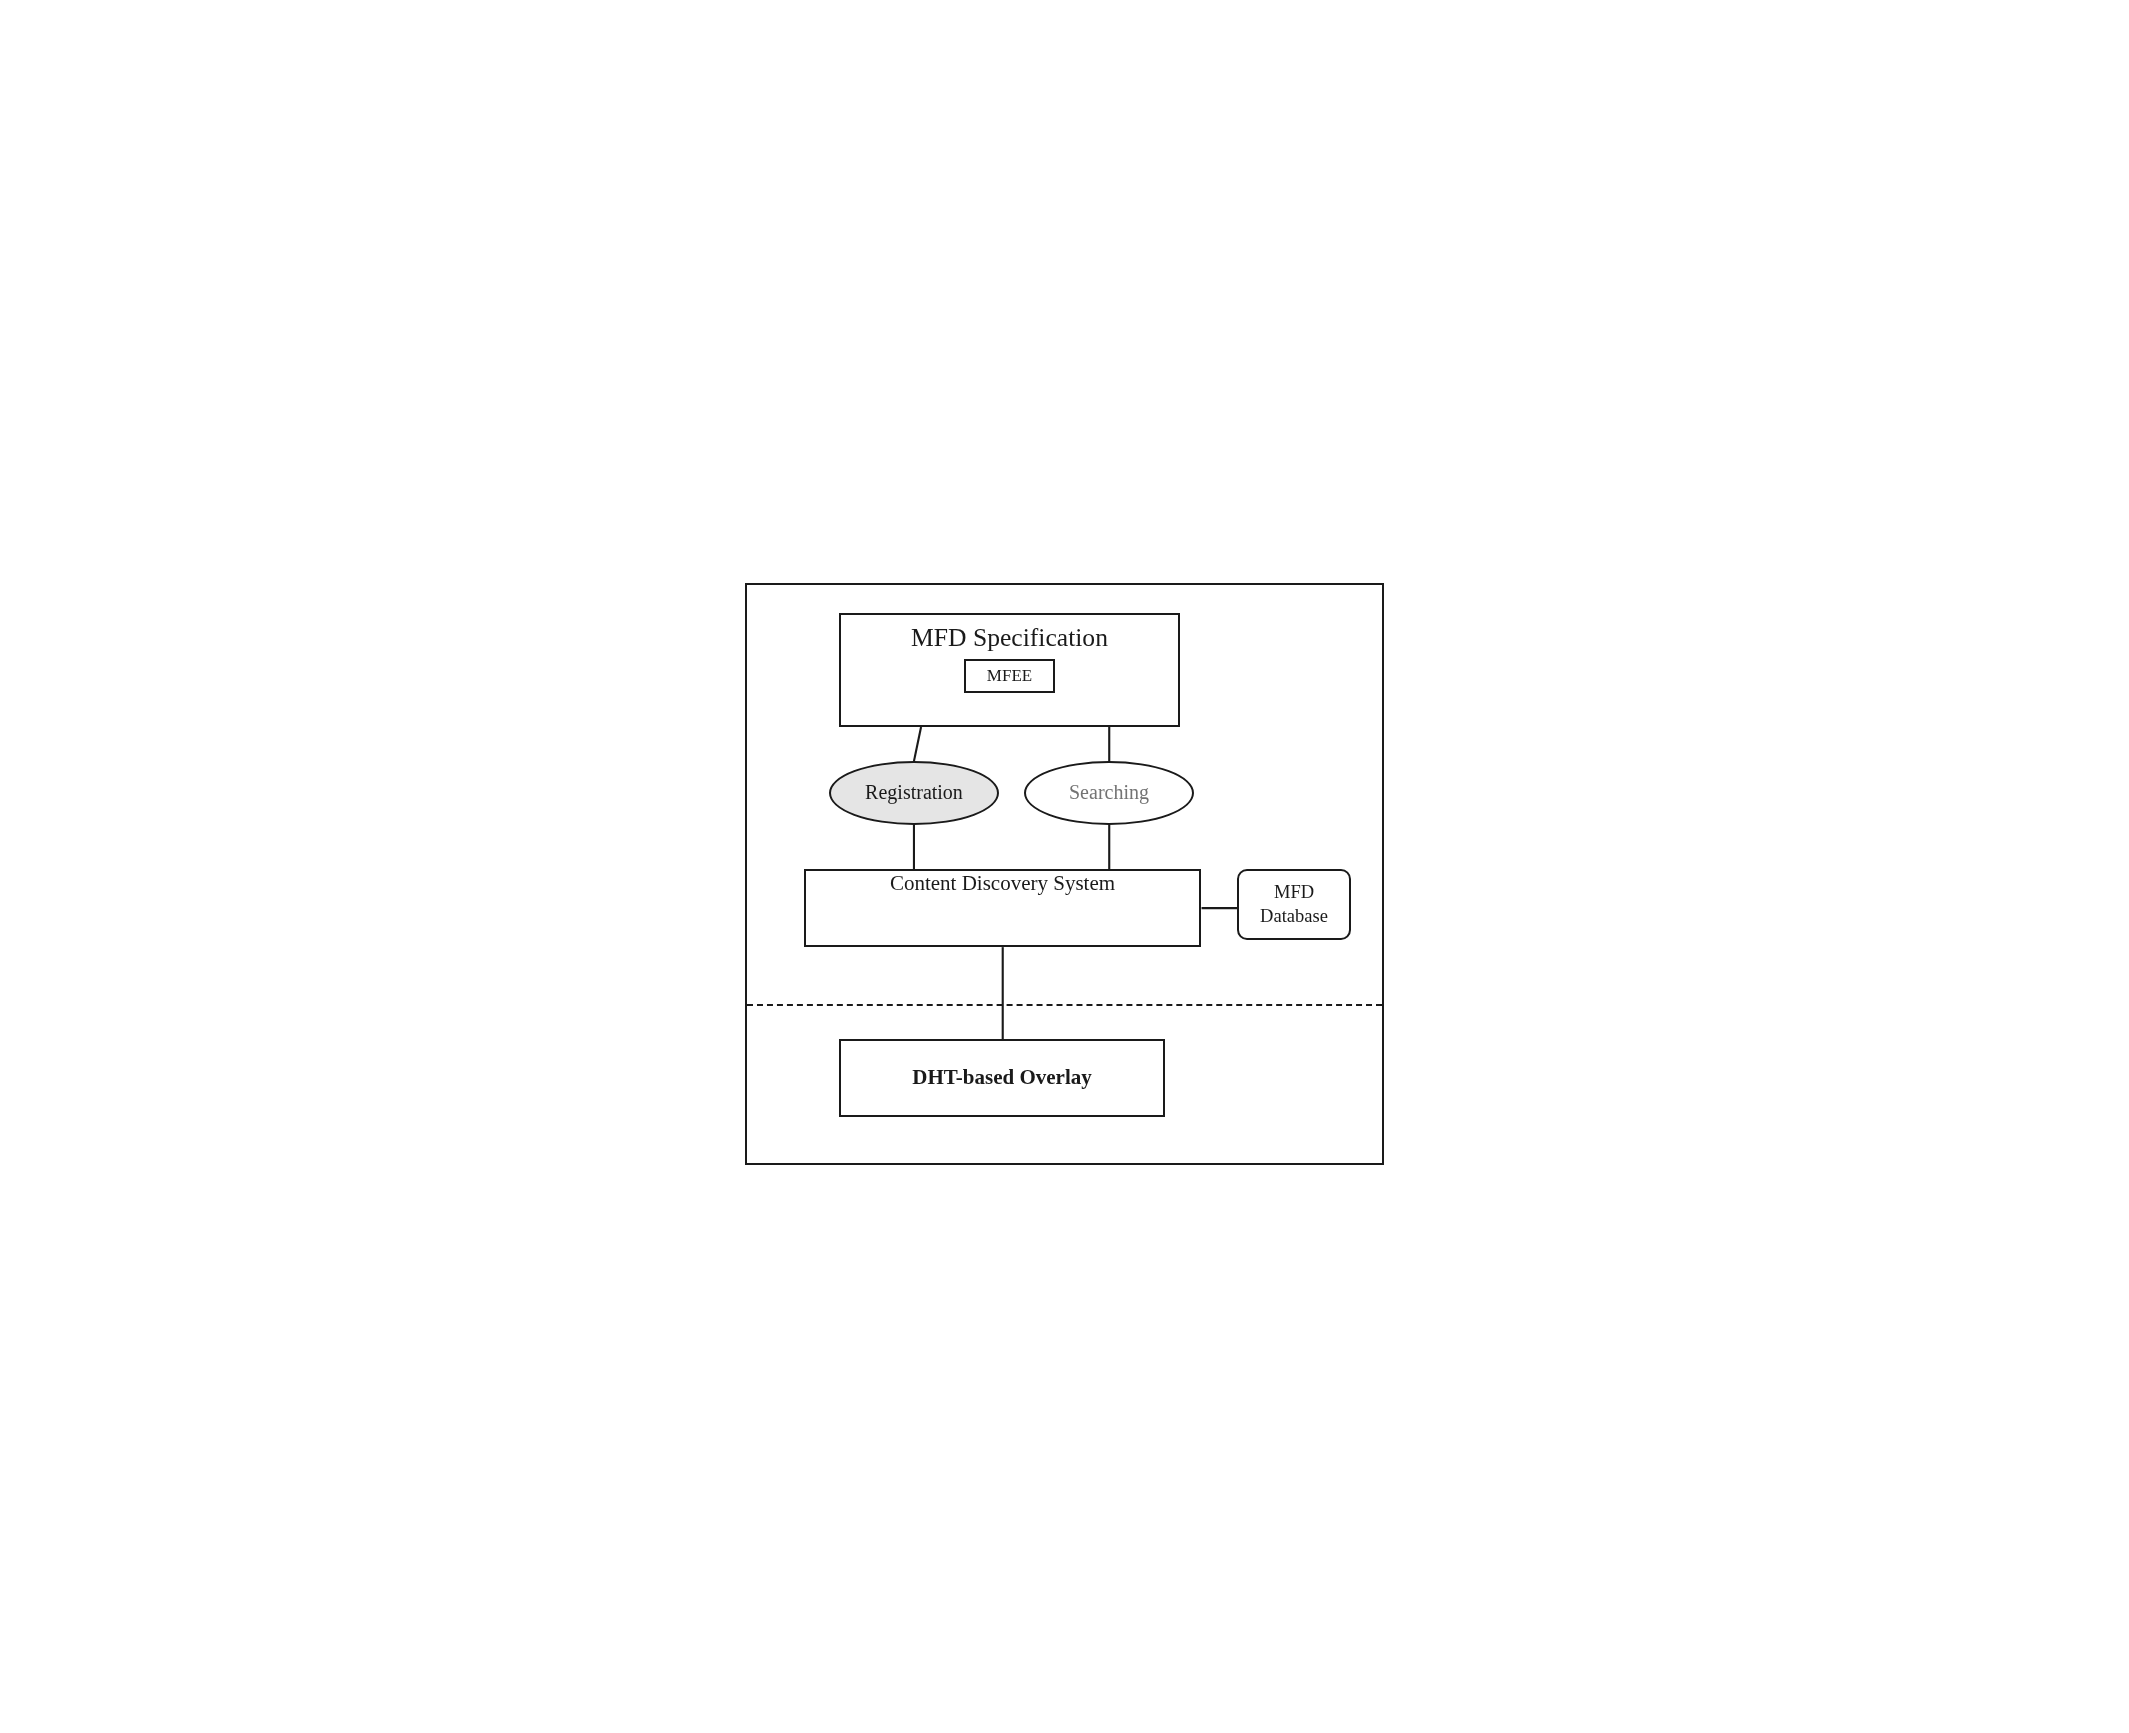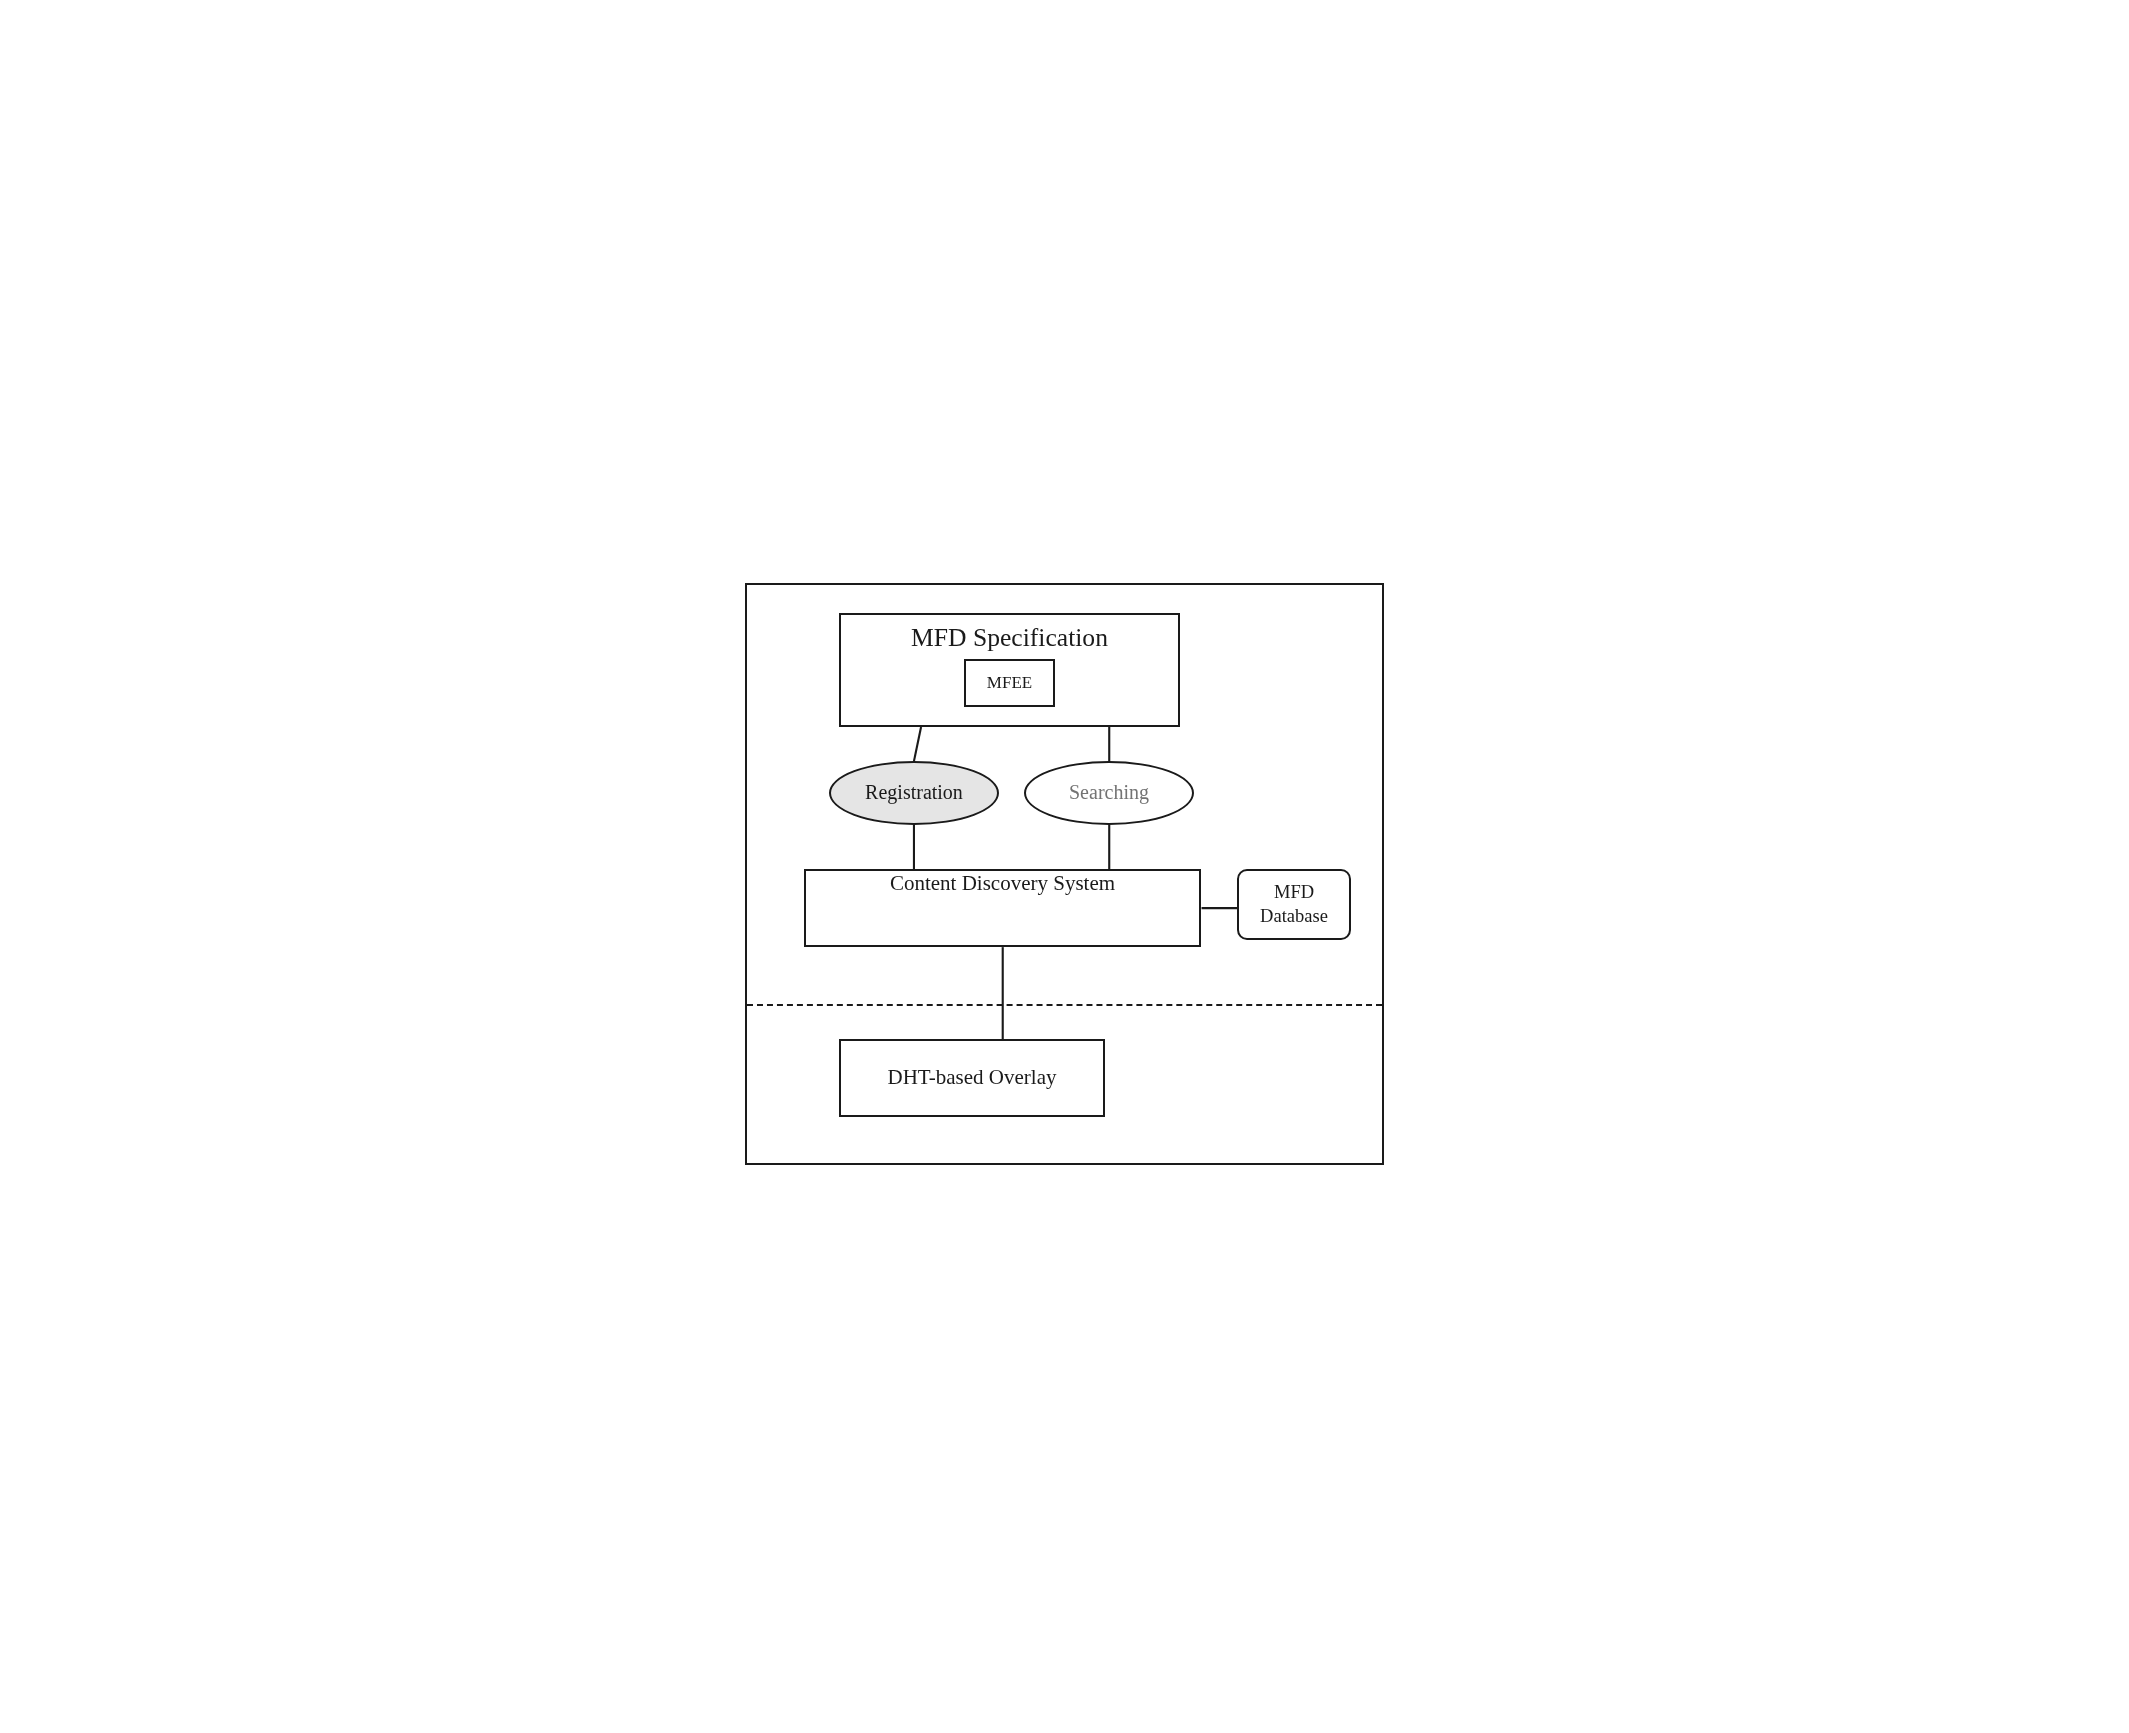--- a/index.html
+++ b/index.html
@@ -49,21 +49,21 @@
 
     .mfd-spec-label {
       font-size: 25.6px;
       font-weight: normal;
       color: #1a1a1a;
       margin-bottom: 5.7px;
     }
 
     .mfee-box {
       border: 2.1px solid #1a1a1a;
-      padding: 12px 21px;
+      padding: 5px 21px;
       font-size: 17px;
       color: #1a1a1a;
     }
 
     
     .registration-ellipse {
       position: absolute;
       top: 176px;
       left: 82px;
       width: 170px;
@@ -137,26 +137,27 @@
       font-size: 18.5px;
       color: #1a1a1a;
       line-height: 1.3;
     }
 
     
     .dht-box {
       position: absolute;
       top: 454px;
       left: 92px;
-      width: 266px;
+      width: 326px;
       height: 78px;
       border: 2.1px solid #1a1a1a;
       display: flex;
       align-items: center;
       justify-content: center;
+      font-weight: bold;
     }
 
     .dht-label {
       font-size: 21px;
       color: #1a1a1a;
     }
 
     
     .dashed-line {
       position: absolute;

